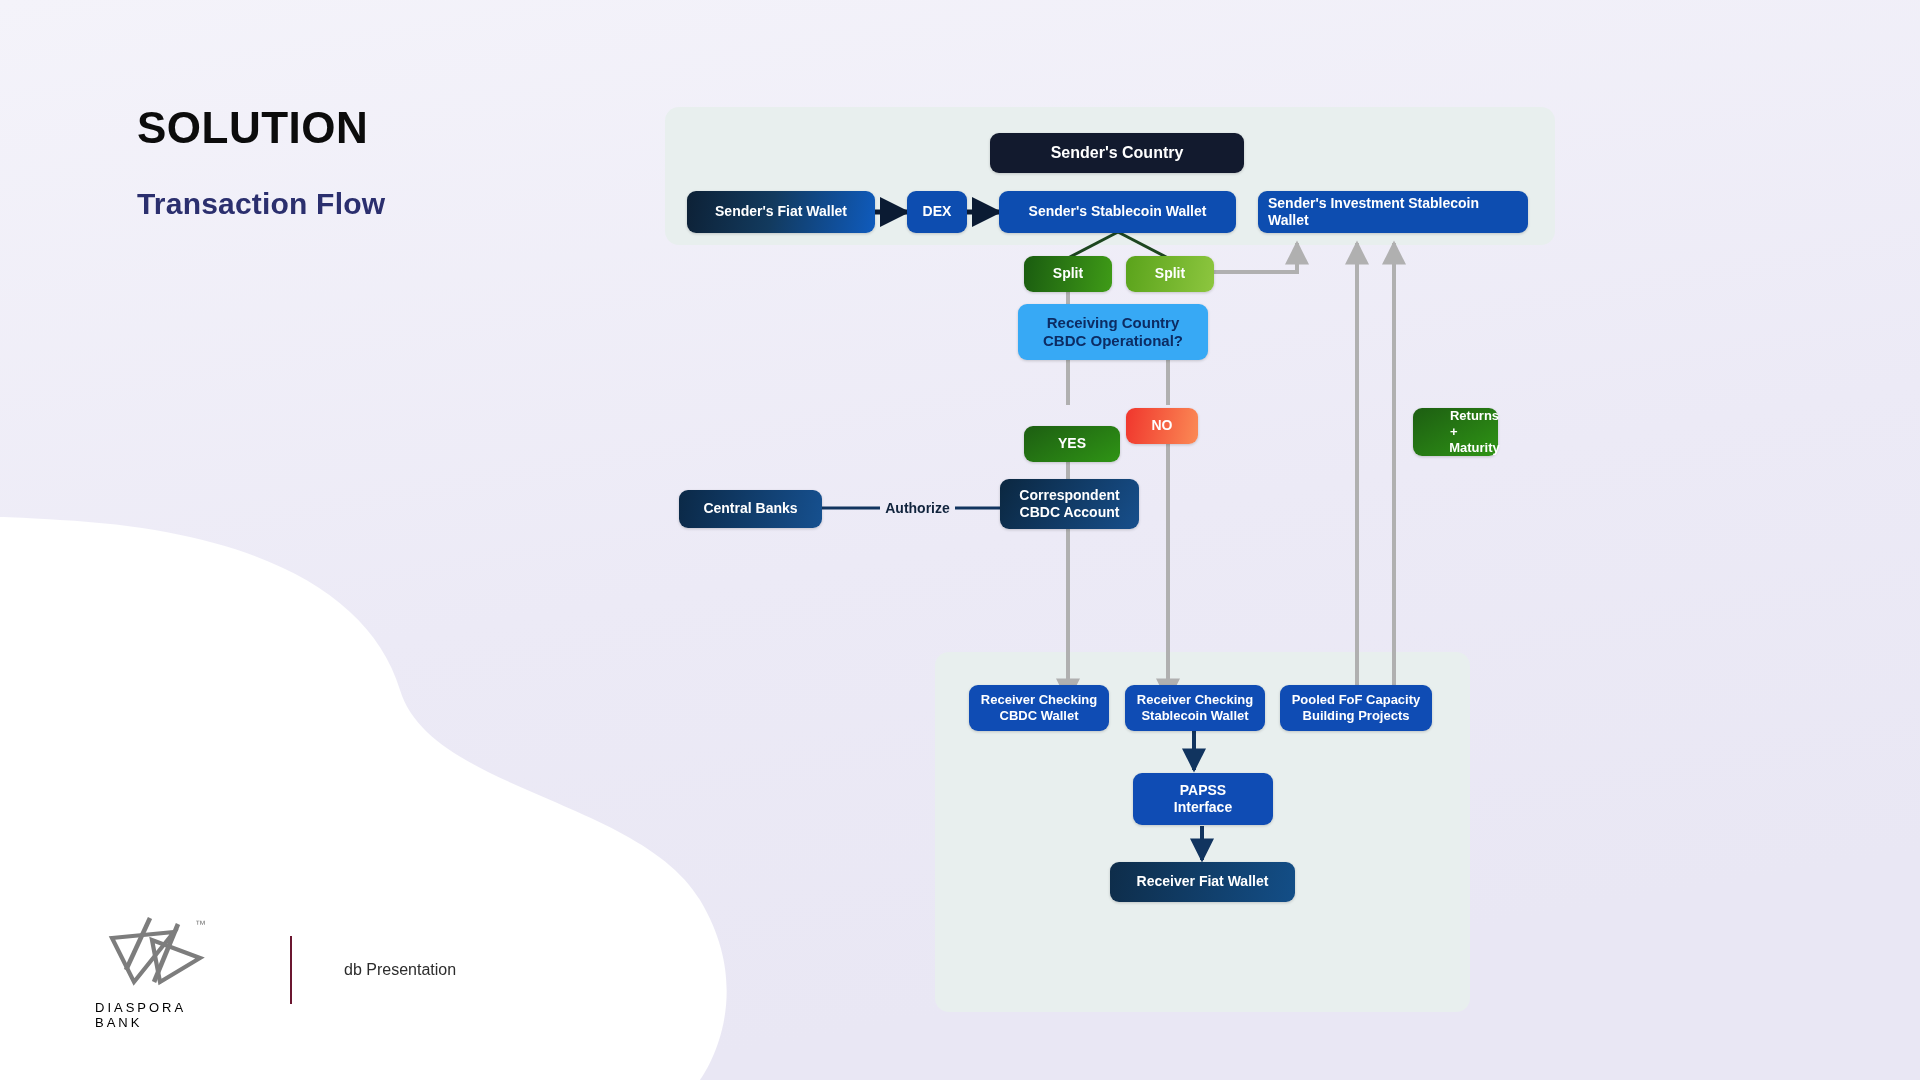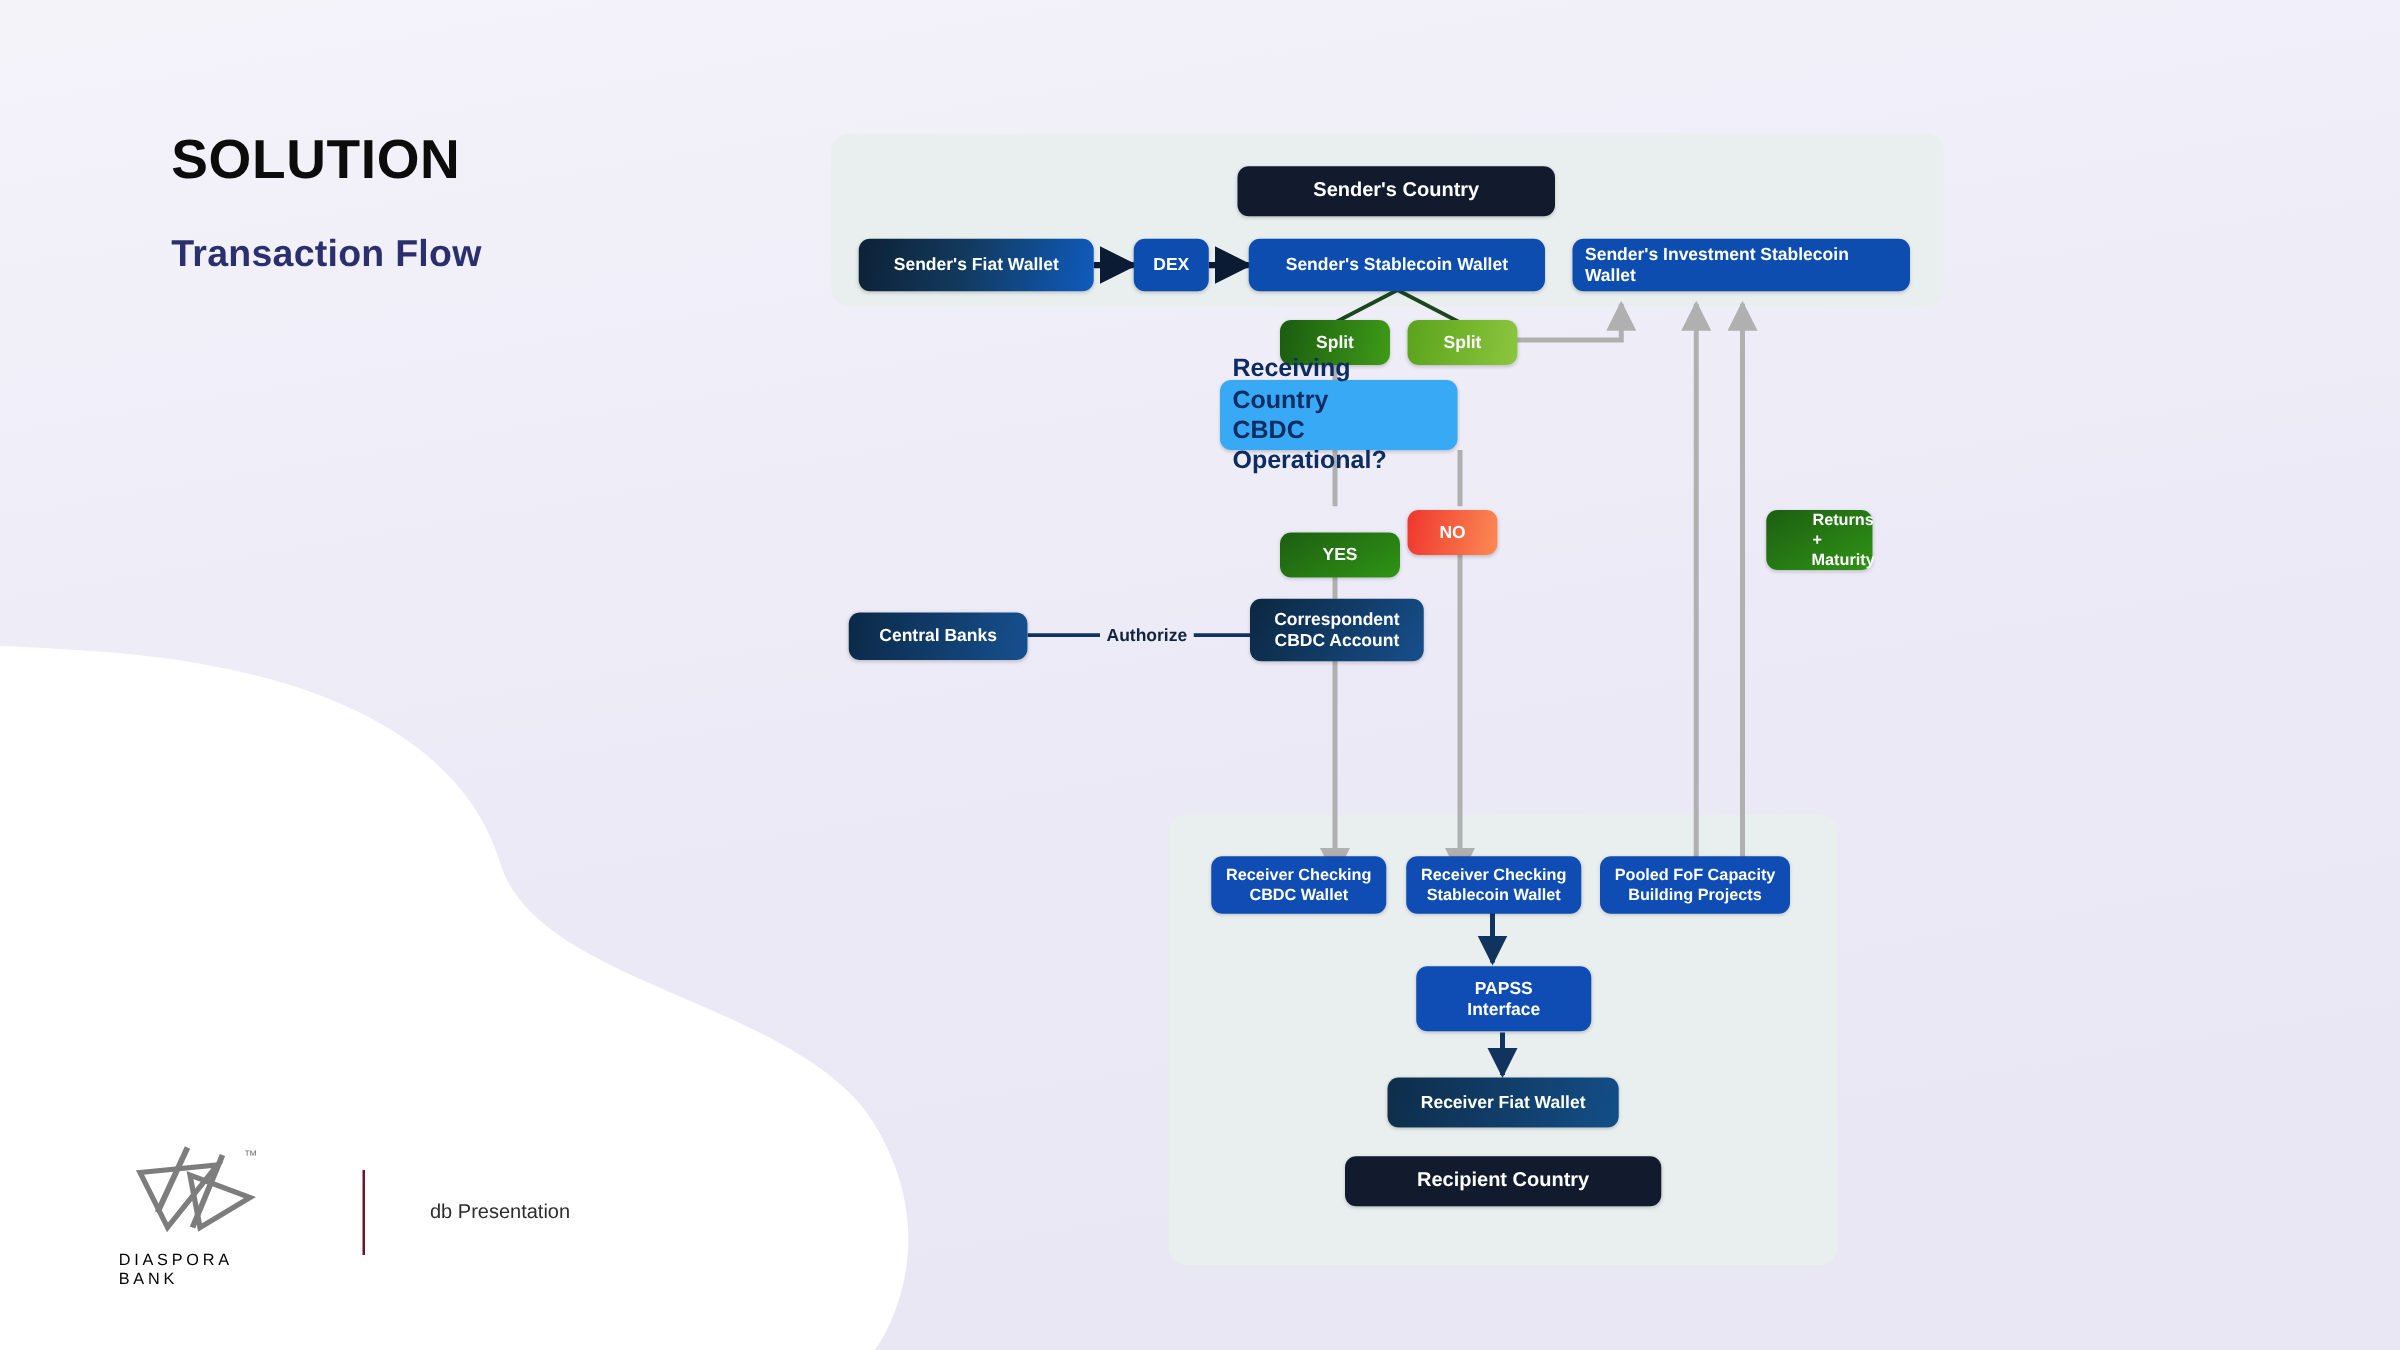--- a/index.html
+++ b/index.html
@@ -147,21 +147,21 @@
   <div class="node n-blue" style="left:907px; top:191px; width:60px; height:42px; font-size:14px;">DEX</div>
 
   <div class="node n-blue" style="left:999px; top:191px; width:237px; height:42px; font-size:14px;">Sender's Stablecoin Wallet</div>
 
   <div class="node n-blue" style="left:1258px; top:191px; width:270px; height:42px; font-size:14px;">Sender's Investment Stablecoin Wallet</div>
 
   <div class="node n-green-d" style="left:1024px; top:256px; width:88px; height:36px; font-size:14px;">Split</div>
 
   <div class="node n-green-l" style="left:1126px; top:256px; width:88px; height:36px; font-size:14px;">Split</div>
 
-  <div class="node n-lblue" style="left:976px; top:304px; width:190px; height:56px; font-size:20px; flex-direction:column;">
+  <div class="node n-lblue" style="left:1018px; top:304px; width:190px; height:56px; font-size:15px; flex-direction:column;">
     <span>Receiving Country</span>
     <span>CBDC Operational?</span>
   </div>
 
   <div class="node n-green-s" style="left:1024px; top:426px; width:96px; height:36px; font-size:14px;">YES</div>
 
   <div class="node n-red" style="left:1126px; top:408px; width:72px; height:36px; font-size:14px;">NO</div>
 
   <div class="node n-green-s" style="left:1413px; top:408px; width:85px; height:48px; font-size:13px; flex-direction:column;padding-left:48px;">
     <span>Returns +</span>
@@ -192,21 +192,20 @@
     <span>Building Projects</span>
   </div>
 
   <div class="node n-blue2" style="left:1133px; top:773px; width:140px; height:52px; font-size:14px; flex-direction:column;">
     <span>PAPSS</span>
     <span>Interface</span>
   </div>
 
   <div class="node n-fiat2" style="left:1110px; top:862px; width:185px; height:40px; font-size:14px;">Receiver Fiat Wallet</div>
 
-  <div class="node n-dark" style="left:1076px; top:925px; width:253px; height:40px; font-size:16px;">Recipient Country</div>
 
   <div class="footer">
     <div class="logo-wrap">
       <svg width="108" height="82" viewBox="0 0 108 82">
         <g stroke="#7d7d7d" stroke-width="4.2" fill="none" stroke-linejoin="miter">
           <path d="M8,28 L70,22 L30,72 Z"></path>
           <path d="M56,72 L96,48 L48,30 Z"></path>
         </g>
         <g stroke="#7d7d7d" stroke-width="4.6" stroke-linecap="butt">
           <line x1="46" y1="8" x2="22" y2="60"></line>

